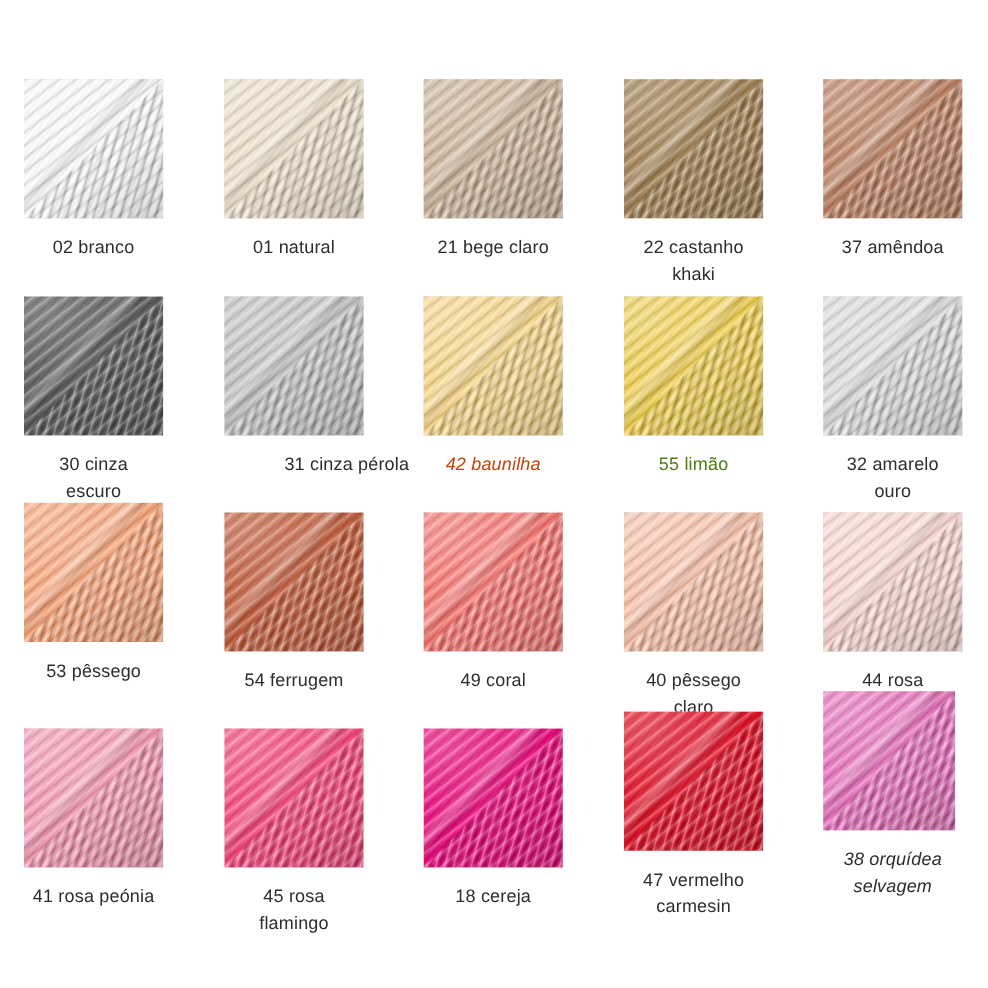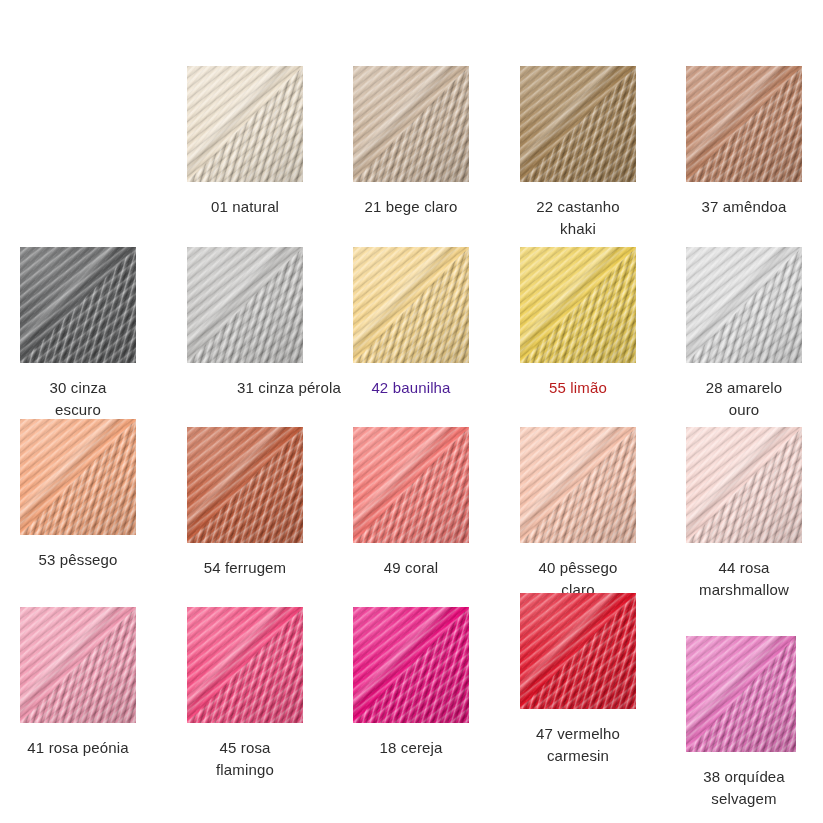--- a/index.html
+++ b/index.html
@@ -141,20 +141,34 @@
     line-height: 22px;
     color: #2d2d2d;
     letter-spacing: 0.15px;
     white-space: pre-line;
   }
 </style>
 </head>
 <body style="background: rgb(255, 255, 255);">
 
 <div id="swatch-grid">
+    <div class="swatch-cell" style="left: 20px; top: 66px;">
+      <div class="swatch-image" style="width: 116px; height: 116px;">
+        <div class="yarn-base" style="background: rgb(251, 251, 252);"></div>
+        <div class="yarn-strands-a"></div>
+        <div class="yarn-strands-a2"></div>
+        <div class="yarn-band-lower">
+          <div class="yarn-strands-b"></div>
+          <div class="yarn-strands-b2"></div>
+        </div>
+        <div class="yarn-seam"></div>
+        <div class="yarn-shade"></div>
+      </div>
+      <div class="swatch-label" style="color: rgb(45, 45, 45);">02 branco</div>
+    </div>
     <div class="swatch-cell" style="left: 187px; top: 66px;">
       <div class="swatch-image" style="width: 116px; height: 116px;">
         <div class="yarn-base" style="background: rgb(239, 226, 205);"></div>
         <div class="yarn-strands-a"></div>
         <div class="yarn-strands-a2"></div>
         <div class="yarn-band-lower">
           <div class="yarn-strands-b"></div>
           <div class="yarn-strands-b2"></div>
         </div>
         <div class="yarn-seam"></div>
@@ -239,49 +253,49 @@
         <div class="yarn-base" style="background: rgb(250, 216, 140);"></div>
         <div class="yarn-strands-a"></div>
         <div class="yarn-strands-a2"></div>
         <div class="yarn-band-lower">
           <div class="yarn-strands-b"></div>
           <div class="yarn-strands-b2"></div>
         </div>
         <div class="yarn-seam"></div>
         <div class="yarn-shade"></div>
       </div>
-      <div class="swatch-label" style="color: #4c1d95;">42 baunilha</div>
+      <div class="swatch-label" style="color: #c2410c; font-style: italic;">42 baunilha</div>
     </div>
     <div class="swatch-cell" style="left: 520px; top: 247px;">
       <div class="swatch-image" style="width: 116px; height: 116px;">
         <div class="yarn-base" style="background: rgb(242, 210, 85);"></div>
         <div class="yarn-strands-a"></div>
         <div class="yarn-strands-a2"></div>
         <div class="yarn-band-lower">
           <div class="yarn-strands-b"></div>
           <div class="yarn-strands-b2"></div>
         </div>
         <div class="yarn-seam"></div>
         <div class="yarn-shade"></div>
       </div>
-      <div class="swatch-label" style="color: #b91c1c;">55 limão</div>
+      <div class="swatch-label" style="color: #4d7c0f;">55 limão</div>
     </div>
     <div class="swatch-cell" style="left: 686px; top: 247px;">
       <div class="swatch-image" style="width: 116px; height: 116px;">
         <div class="yarn-base"></div>
         <div class="yarn-strands-a"></div>
         <div class="yarn-strands-a2"></div>
         <div class="yarn-band-lower">
           <div class="yarn-strands-b"></div>
           <div class="yarn-strands-b2"></div>
         </div>
         <div class="yarn-seam"></div>
         <div class="yarn-shade"></div>
       </div>
-      <div class="swatch-label" style="color: rgb(45, 45, 45);">28 amarelo
+      <div class="swatch-label" style="color: rgb(45, 45, 45);">32 amarelo
 ouro</div>
     </div>
     <div class="swatch-cell" style="left: 20px; top: 419px;">
       <div class="swatch-image" style="width: 116px; height: 116px;">
         <div class="yarn-base" style="background: rgb(251, 169, 126);"></div>
         <div class="yarn-strands-a"></div>
         <div class="yarn-strands-a2"></div>
         <div class="yarn-band-lower">
           <div class="yarn-strands-b"></div>
           <div class="yarn-strands-b2"></div>
@@ -400,21 +414,21 @@
         <div class="yarn-band-lower">
           <div class="yarn-strands-b"></div>
           <div class="yarn-strands-b2"></div>
         </div>
         <div class="yarn-seam"></div>
         <div class="yarn-shade"></div>
       </div>
       <div class="swatch-label" style="color: rgb(45, 45, 45);">47 vermelho
 carmesin</div>
     </div>
-    <div class="swatch-cell" style="left: 686px; top: 636px;">
+    <div class="swatch-cell" style="left: 686px; top: 576px; font-style: italic;">
       <div class="swatch-image" style="width: 110px; height: 116px;">
         <div class="yarn-base" style="background: rgb(234, 116, 191);"></div>
         <div class="yarn-strands-a"></div>
         <div class="yarn-strands-a2"></div>
         <div class="yarn-band-lower">
           <div class="yarn-strands-b"></div>
           <div class="yarn-strands-b2"></div>
         </div>
         <div class="yarn-seam"></div>
         <div class="yarn-shade"></div>

